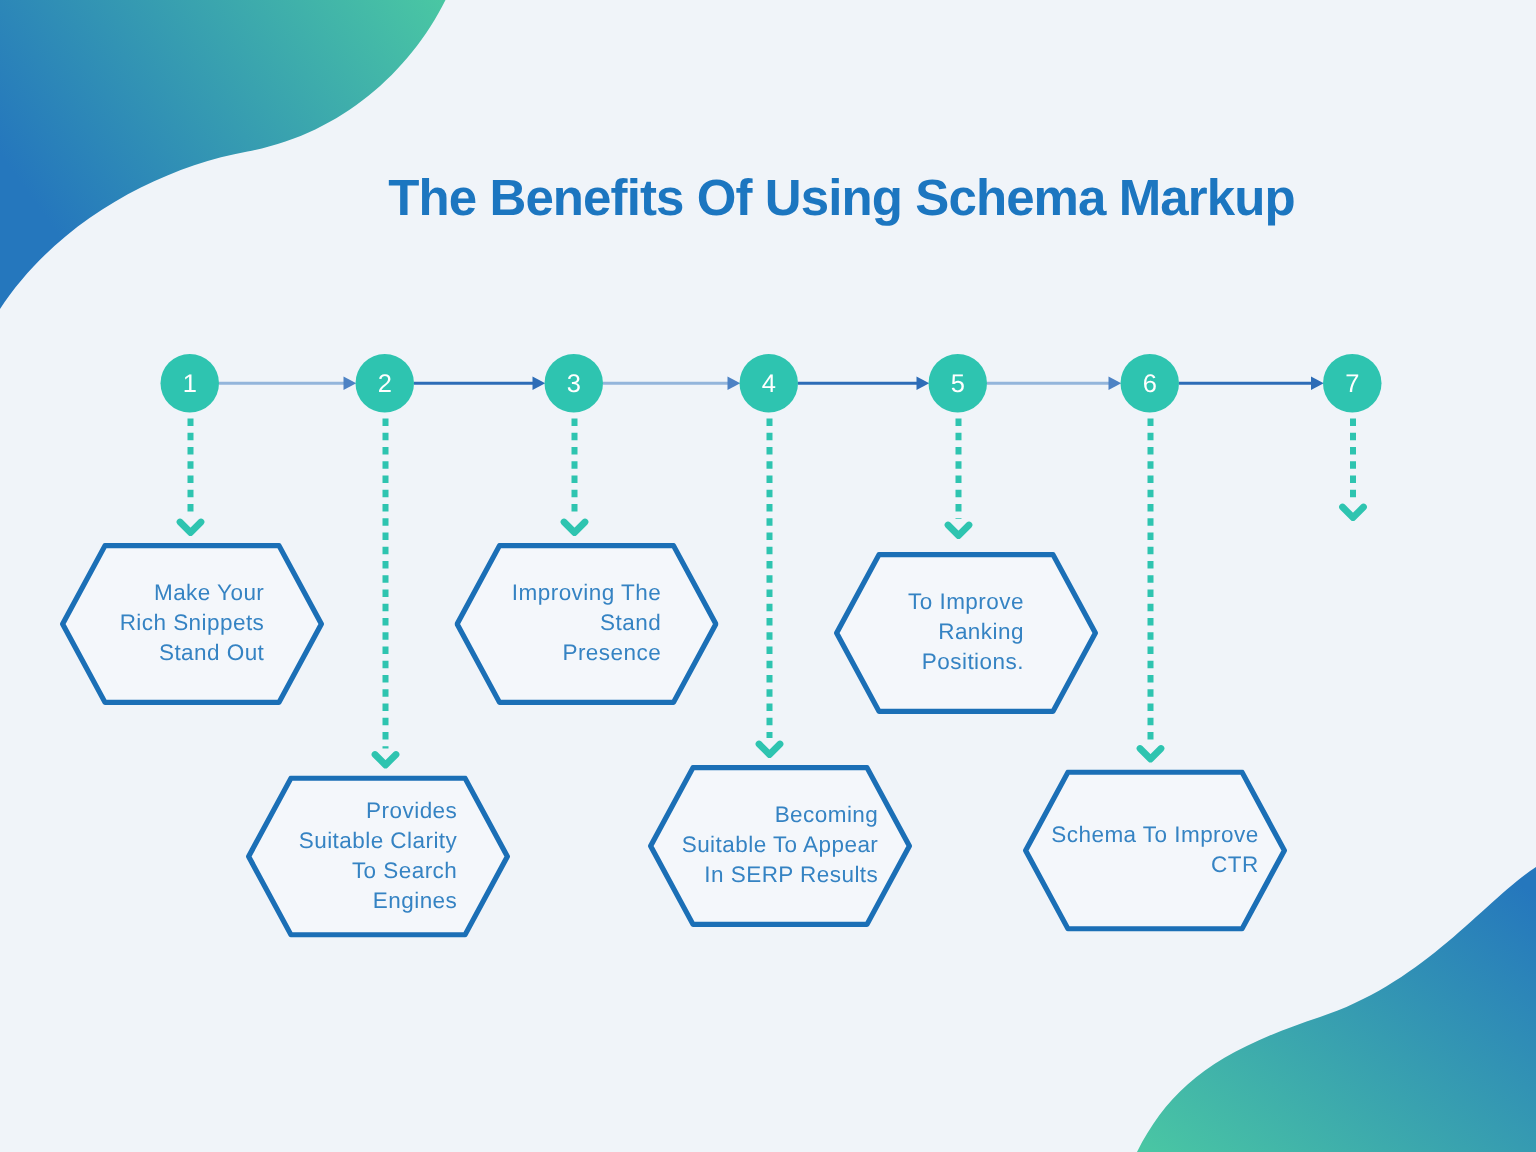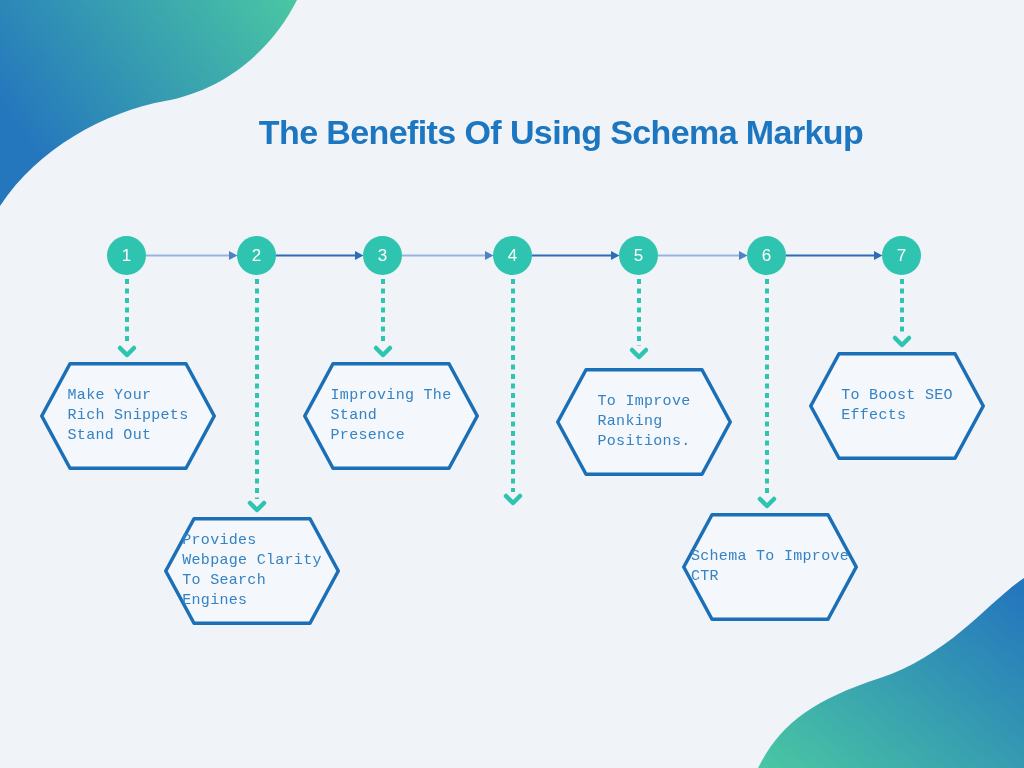--- a/index.html
+++ b/index.html
@@ -18,23 +18,23 @@
     background:#2ec4b0;color:#ffffff;display:flex;align-items:center;justify-content:center;
     font-size:17px;font-weight:400;z-index:3;
   }
   .c1{left:107px}.c2{left:237px}.c3{left:363px}.c4{left:493px}
   .c5{left:619px}.c6{left:747px}.c7{left:882px}
 
   .hex{position:absolute;width:176px;height:108px;z-index:2;}
   .hex svg{position:absolute;left:0;top:0;}
   .hex-label{
     position:absolute;left:8px;right:8px;top:0;bottom:0;
-    display:flex;align-items:center;justify-content:center;text-align:left;
+    display:flex;align-items:center;justify-content:center;text-align:right;
     white-space:pre-line;color:#3583c3;font-size:15px;line-height:1.33;
-    letter-spacing:0.3px;font-family:Liberation Mono, monospace;
+    letter-spacing:0.3px;font-family:Liberation Sans, sans-serif;
   }
   .h1{left:40px;top:362px}
   .h2{left:164px;top:517px}
   .h3{left:303px;top:362px}
   .h4{left:432px;top:510px}
   .h5{left:556px;top:368px}
   .h6{left:682px;top:513px}
   .h7{left:809px;top:352px}
 </style>
 </head>
@@ -132,48 +132,49 @@
       </svg>
     <div class="hex-label">Make Your
 Rich Snippets
 Stand Out</div>
   </div>
   <div class="hex h2">
     <svg width="176" height="108" viewBox="0 0 176 108">
         <polygon points="30,1.75 146,1.75 174.25,54 146,106.25 30,106.25 1.75,54" fill="#f4f7fb" stroke="#1b6fb6" stroke-width="3.5" stroke-linejoin="round"></polygon>
       </svg>
     <div class="hex-label">Provides
-Webpage Clarity
+Suitable Clarity
 To Search
 Engines</div>
   </div>
   <div class="hex h3">
     <svg width="176" height="108" viewBox="0 0 176 108">
         <polygon points="30,1.75 146,1.75 174.25,54 146,106.25 30,106.25 1.75,54" fill="#f4f7fb" stroke="#1b6fb6" stroke-width="3.5" stroke-linejoin="round"></polygon>
       </svg>
     <div class="hex-label">Improving The
 Stand
 Presence</div>
+  </div>
+  <div class="hex h4">
+    <svg width="176" height="108" viewBox="0 0 176 108">
+        <polygon points="30,1.75 146,1.75 174.25,54 146,106.25 30,106.25 1.75,54" fill="#f4f7fb" stroke="#1b6fb6" stroke-width="3.5" stroke-linejoin="round"></polygon>
+      </svg>
+    <div class="hex-label">Becoming
+Suitable To Appear
+In SERP Results</div>
   </div>
   <div class="hex h5">
     <svg width="176" height="108" viewBox="0 0 176 108">
         <polygon points="30,1.75 146,1.75 174.25,54 146,106.25 30,106.25 1.75,54" fill="#f4f7fb" stroke="#1b6fb6" stroke-width="3.5" stroke-linejoin="round"></polygon>
       </svg>
     <div class="hex-label">To Improve
 Ranking
 Positions.</div>
   </div>
   <div class="hex h6">
     <svg width="176" height="108" viewBox="0 0 176 108">
         <polygon points="30,1.75 146,1.75 174.25,54 146,106.25 30,106.25 1.75,54" fill="#f4f7fb" stroke="#1b6fb6" stroke-width="3.5" stroke-linejoin="round"></polygon>
       </svg>
     <div class="hex-label">Schema To Improve
 CTR</div>
   </div>
-  <div class="hex h7">
-    <svg width="176" height="108" viewBox="0 0 176 108">
-        <polygon points="30,1.75 146,1.75 174.25,54 146,106.25 30,106.25 1.75,54" fill="#f4f7fb" stroke="#1b6fb6" stroke-width="3.5" stroke-linejoin="round"></polygon>
-      </svg>
-    <div class="hex-label">To Boost SEO
-Effects</div>
-  </div>
 
 </div>
 
 </body></html>

